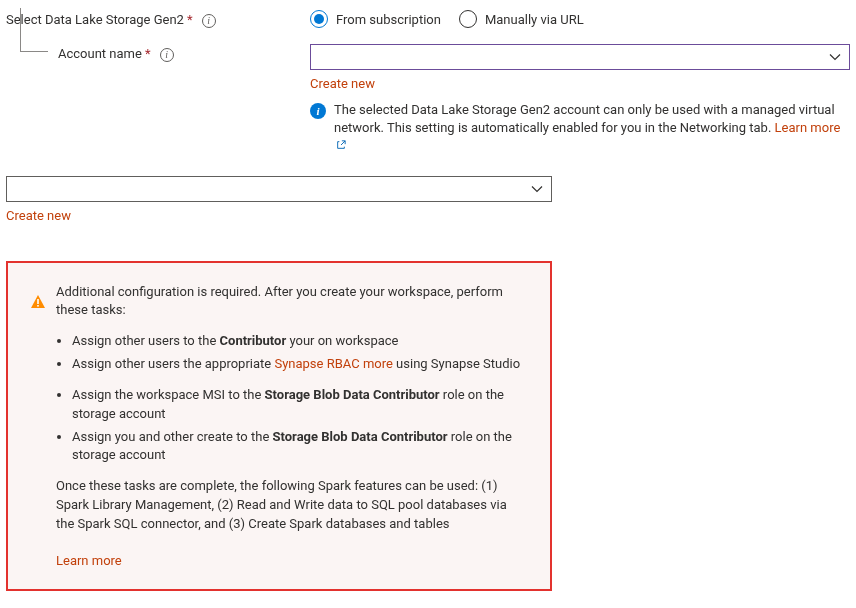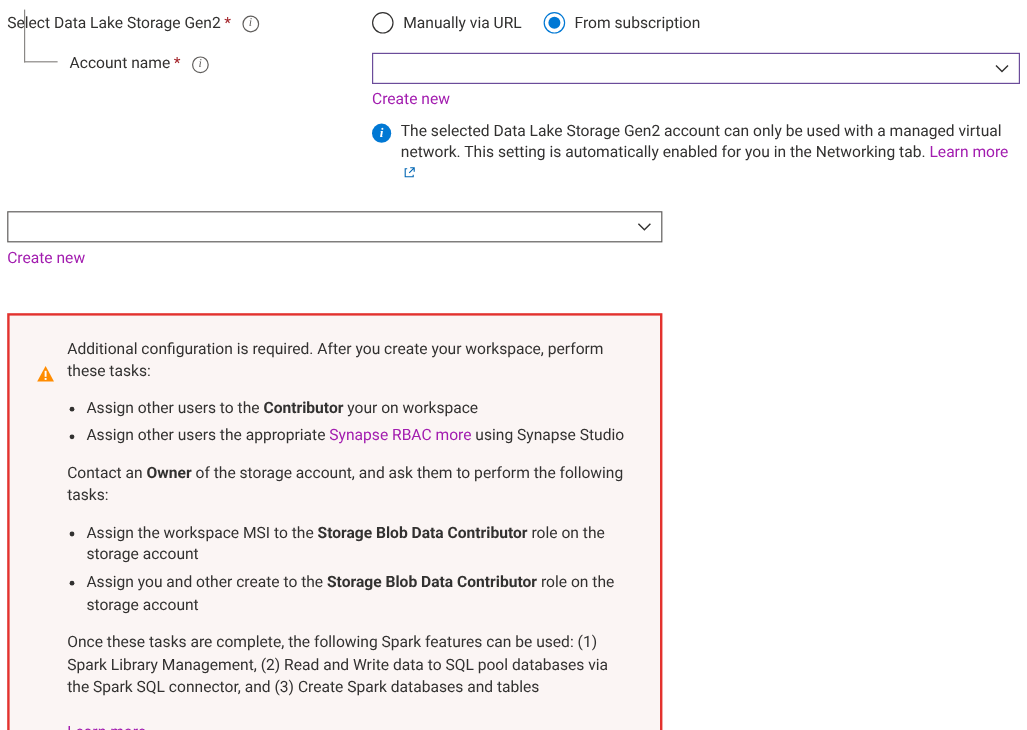--- a/index.html
+++ b/index.html
@@ -86,21 +86,21 @@
     align-items: center;
     justify-content: flex-end;
     padding: 0 8px;
     cursor: pointer;
   }
   .dropdown.highlight { border: 1px solid #6b4c9a; }
   .chev {
     width: 12px; height: 12px;
   }
   .link {
-    color: #a21caf;
+    color: #c2410c;
     cursor: pointer;
     font-size: 13px;
   }
   .create-new { display: inline-block; margin-top: 6px; }
   .info-note {
     display: flex;
     gap: 8px;
     margin-top: 10px;
     align-items: flex-start;
   }
@@ -127,21 +127,21 @@
   .warning-box {
     border: 2px solid #e3322e;
     background: #fbf5f4;
     padding: 20px 22px 18px 22px;
     margin-top: 38px;
     line-height: 1.45;
   }
   .warn-top {
     display: flex;
     gap: 10px;
-    align-items: flex-end;
+    align-items: center;
   }
   .warn-icon {
     width: 16px; height: 16px;
     flex-shrink: 0;
     margin-top: 1px;
   }
   .warning-box ul {
     padding-left: 42px;
     margin: 12px 0;
   }
@@ -154,28 +154,28 @@
 <body>
 
 <div class="row">
   <div class="label-col">
     <span class="label-text">Select Data Lake Storage Gen2</span><span class="req">*</span>
     <span class="info-icon">i</span>
   </div>
   <div class="field-col">
     <div class="radio-row">
       <div class="radio-opt">
-        <span class="radio-outer"></span>
-        <span>Manually via URL</span>
-      </div>
-      <div class="radio-opt">
         <span class="radio-outer selected">
             <span class="radio-inner"></span>
           </span>
         <span>From subscription</span>
+      </div>
+      <div class="radio-opt">
+        <span class="radio-outer"></span>
+        <span>Manually via URL</span>
       </div>
     </div>
   </div>
 </div>
 
 <div class="row" style="margin-top:16px;">
   <div class="label-col sub-label">
     <span class="tree-line" style="height:44px; top:-36px;"></span>
     <span class="label-text">Account name</span><span class="req">*</span>
     <span class="info-icon">i</span>
@@ -214,21 +214,20 @@
           <path d="M8 1 L15 14 H1 Z" fill="#ff8c00"></path>
           <rect x="7.2" y="5" width="1.6" height="5" fill="#fff"></rect>
           <rect x="7.2" y="11" width="1.6" height="1.6" fill="#fff"></rect>
         </svg>
         <div>Additional configuration is required. After you create your workspace, perform these tasks:</div>
       </div>
       <ul>
         <li><span>Assign other users to the </span><b>Contributor</b><span> your on workspace</span></li>
         <li><span>Assign other users the appropriate </span><span class="link under">Synapse RBAC more</span><span> using Synapse Studio</span></li>
       </ul>
-      <p class="sub"><span>Contact an </span><b>Owner</b><span> of the storage account, and ask them to perform the following tasks:</span></p>
       <ul>
         <li><span>Assign the workspace MSI to the </span><b>Storage Blob Data Contributor</b><span> role on the storage account</span></li>
         <li><span>Assign you and other create to the </span><b>Storage Blob Data Contributor</b><span> role on the storage account</span></li>
       </ul>
       <p class="sub">Once these tasks are complete, the following Spark features can be used: (1) Spark Library Management, (2) Read and Write data to SQL pool databases via the Spark SQL connector, and (3) Create Spark databases and tables</p>
       <span class="link learn under">Learn more</span>
     </div>
   </div>
 </div>
 

